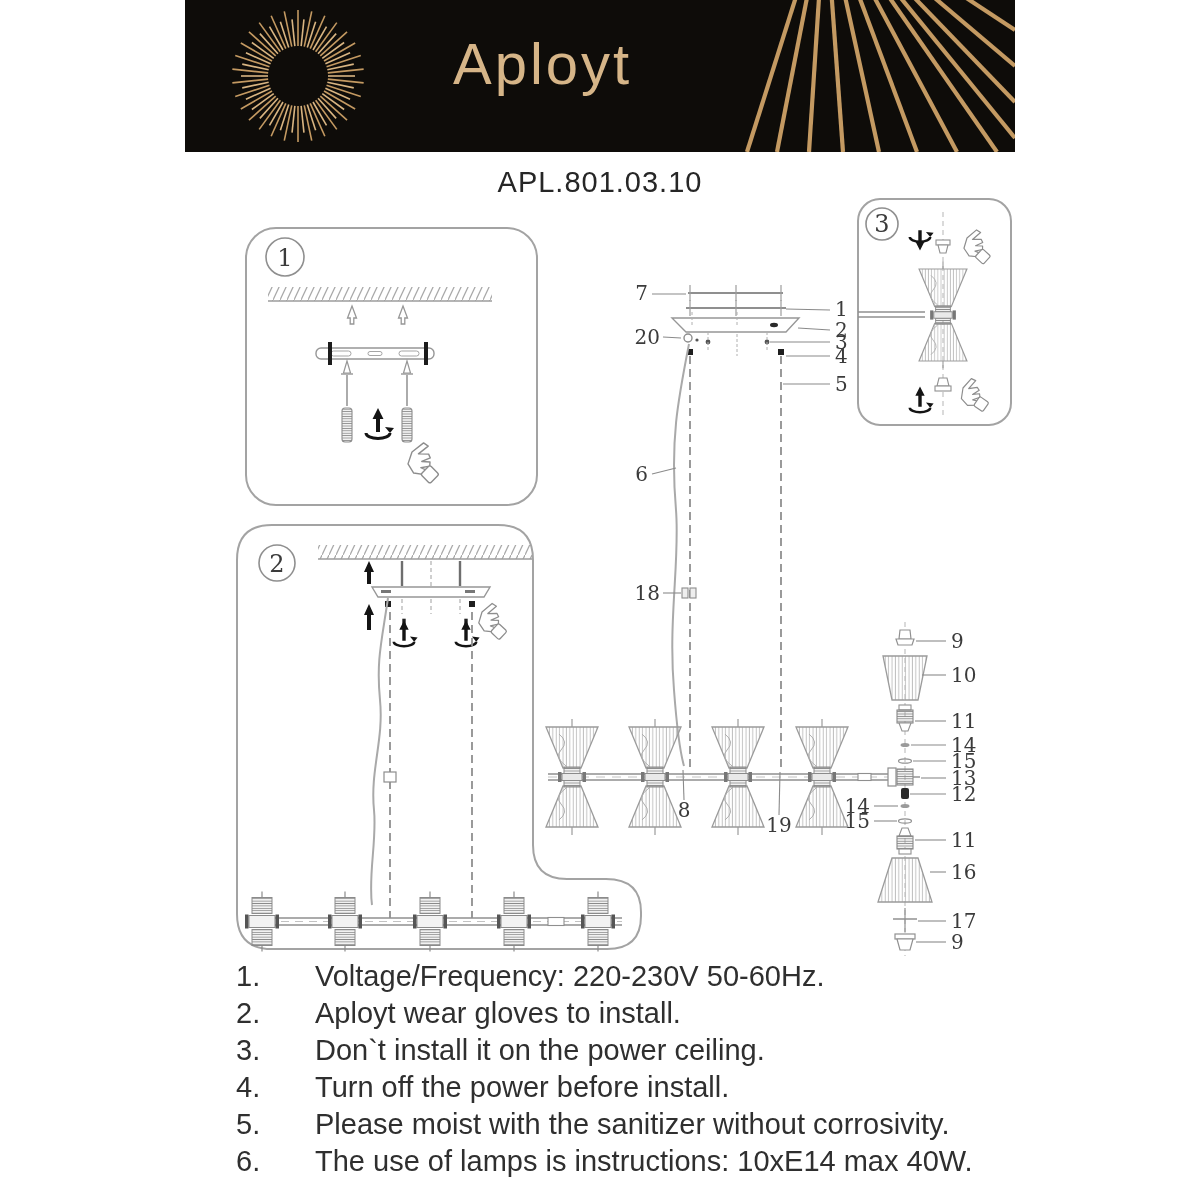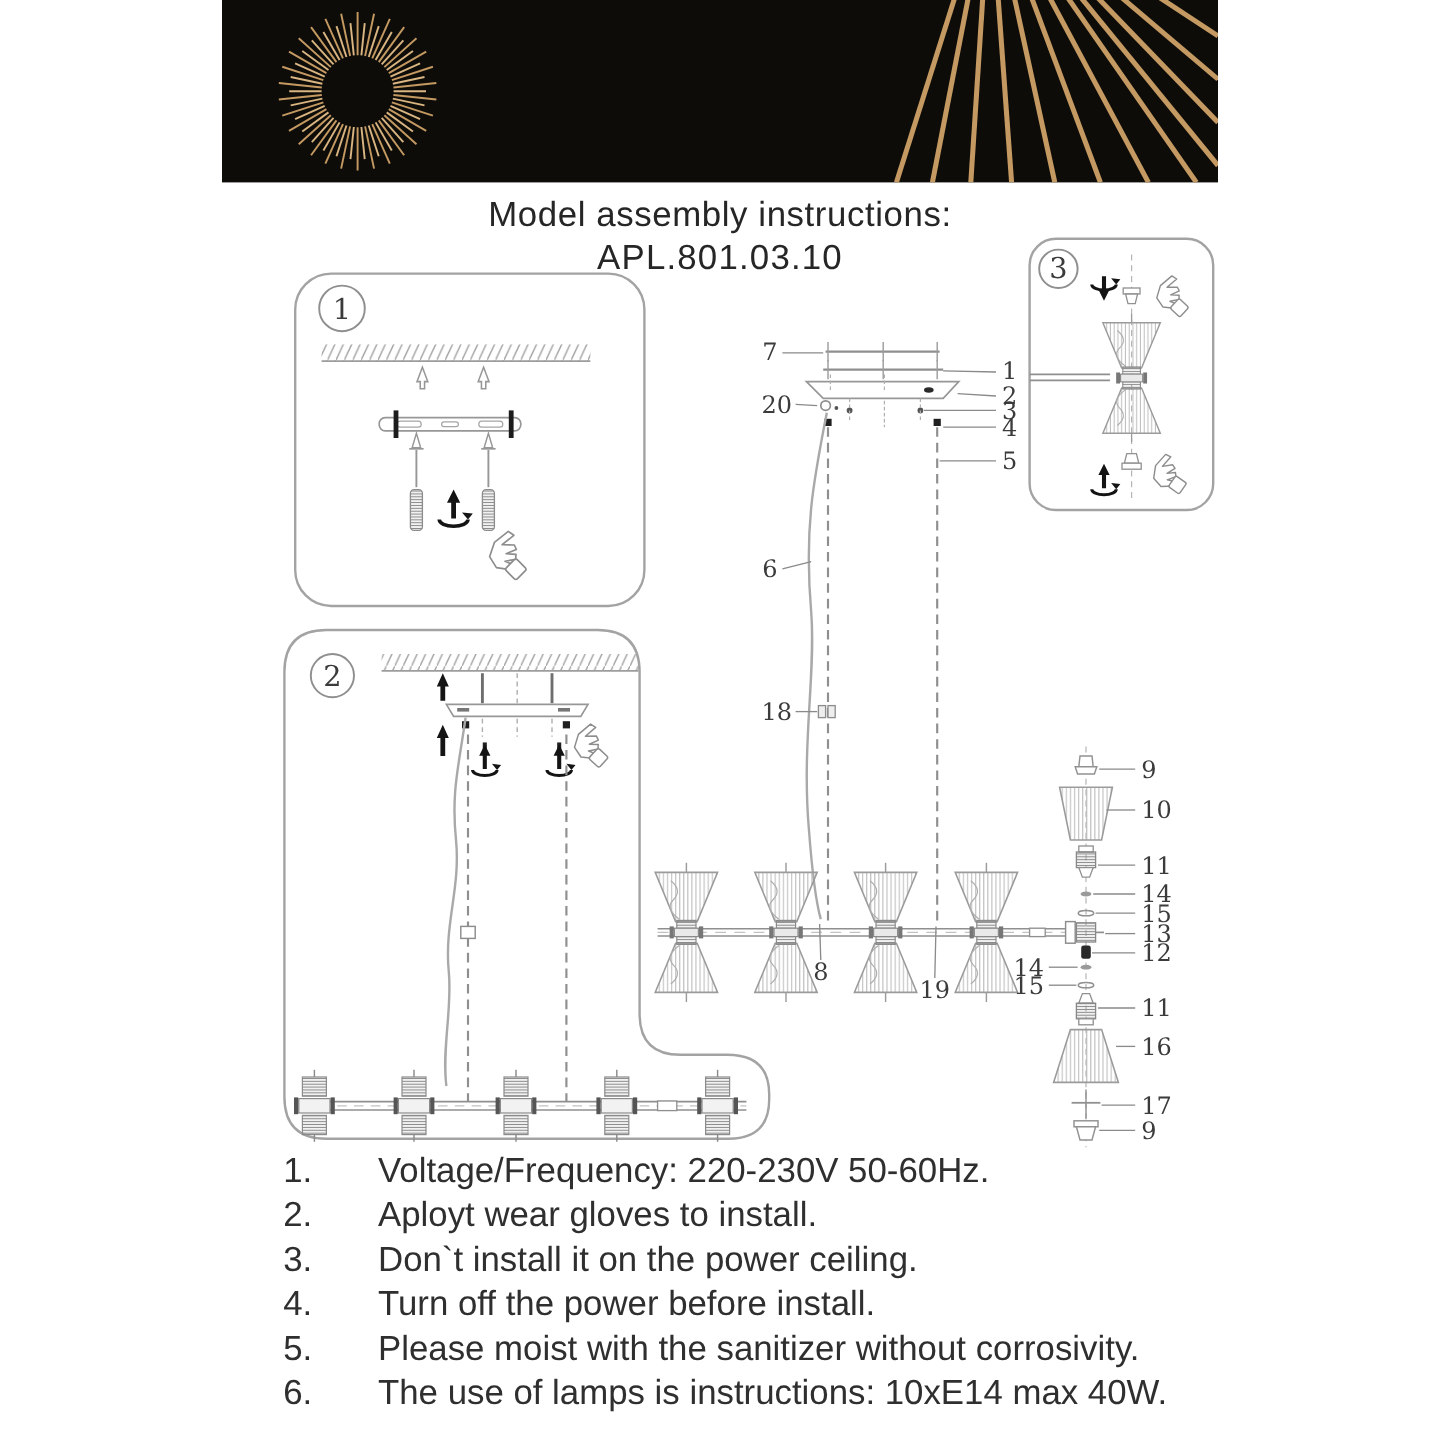--- a/index.html
+++ b/index.html
@@ -102,24 +102,24 @@
           <line x1="640" y1="-95" x2="812" y2="152" stroke="#c49a62" stroke-width="4.2"></line>
           <line x1="640" y1="-95" x2="772" y2="152" stroke="#c49a62" stroke-width="4.2"></line>
           <line x1="640" y1="-95" x2="732" y2="152" stroke="#c49a62" stroke-width="4.2"></line>
           <line x1="640" y1="-95" x2="694" y2="152" stroke="#c49a62" stroke-width="4.2"></line>
           <line x1="640" y1="-95" x2="658" y2="152" stroke="#c49a62" stroke-width="4.2"></line>
           <line x1="640" y1="-95" x2="624" y2="152" stroke="#c49a62" stroke-width="4.2"></line>
           <line x1="640" y1="-95" x2="592" y2="152" stroke="#c49a62" stroke-width="4.2"></line>
           <line x1="640" y1="-95" x2="562" y2="152" stroke="#c49a62" stroke-width="4.2"></line>
         </g>
     </svg>
+    <span class="logo-text">Aployt</span>
   </div>
 
   <div class="title-block">
-    <div class="title-line">Model assembly instructions:</div>
     <div class="model-line">APL.801.03.10</div>
   </div>
 
   <svg class="diagram" viewBox="0 0 1200 1200">
     <defs>
       <pattern id="hatch" patternUnits="userSpaceOnUse" width="7" height="15">
         <path d="M0,15 L7,0" stroke="#a7a7a7" stroke-width="1.2" fill="none"></path>
       </pattern>
       <pattern id="pleat" patternUnits="userSpaceOnUse" width="3.4" height="8">
         <line x1="1.2" y1="0" x2="1.2" y2="8" stroke="#bcbcbc" stroke-width="0.9"></line>

